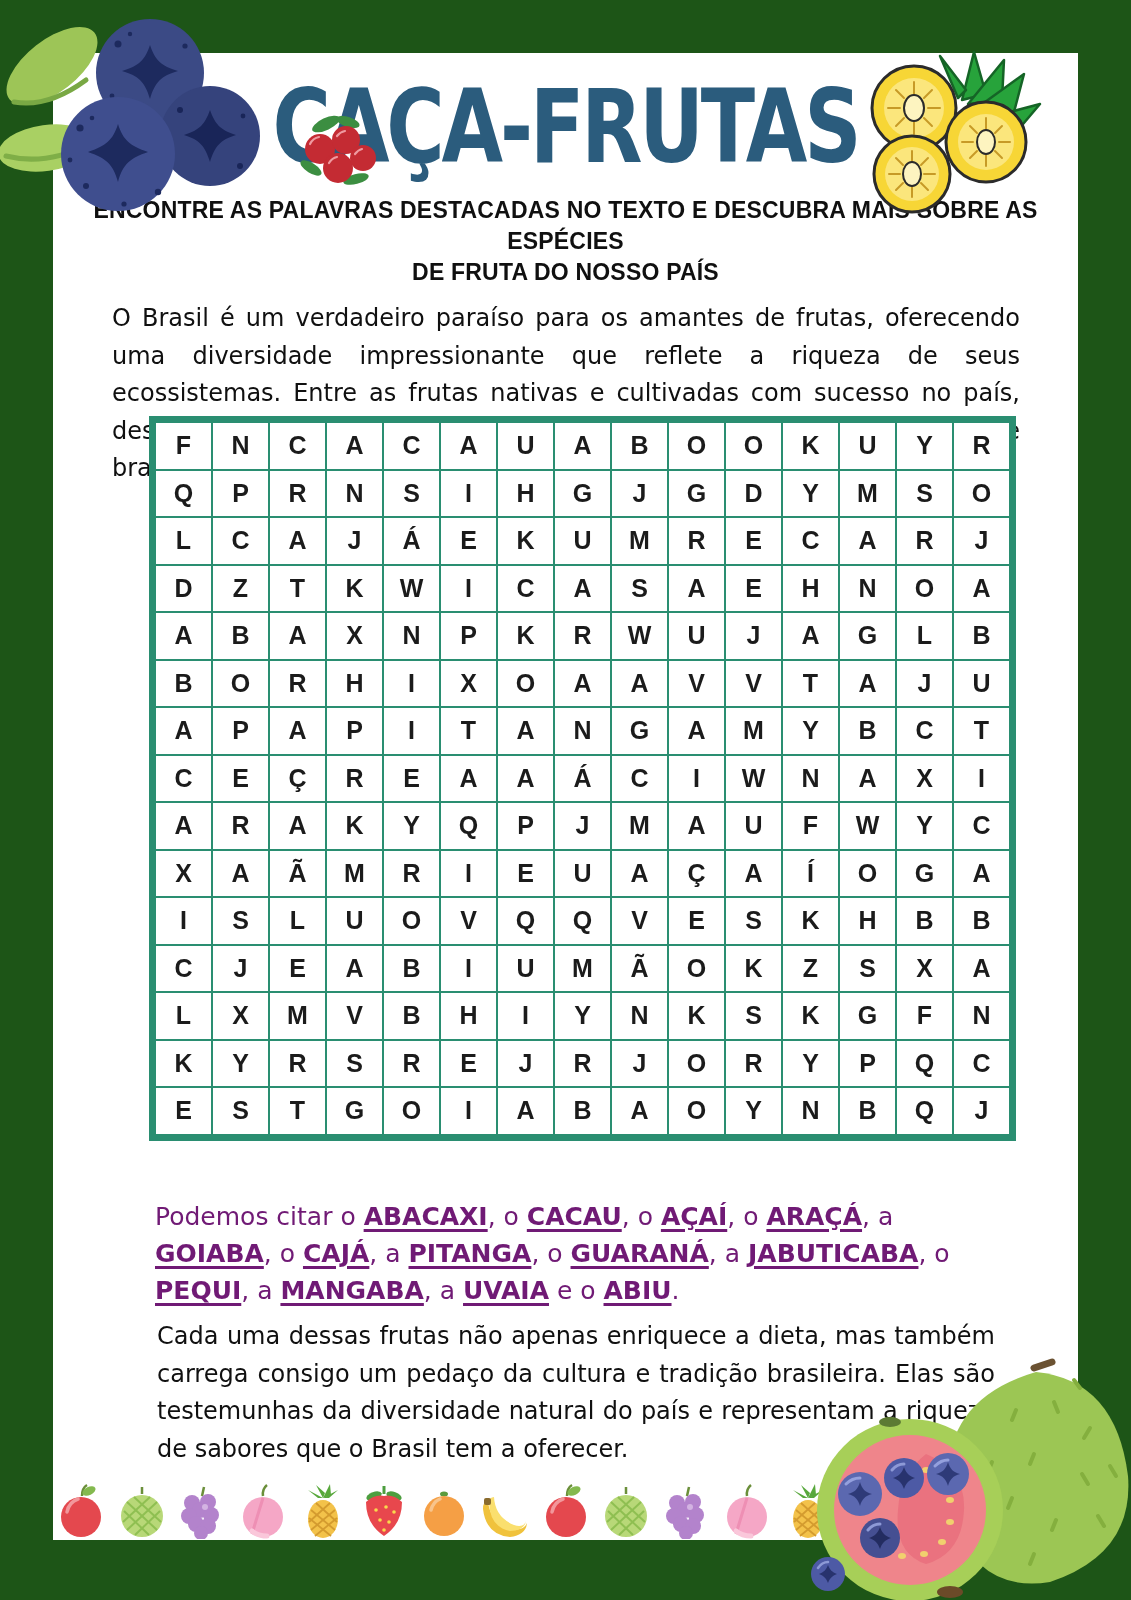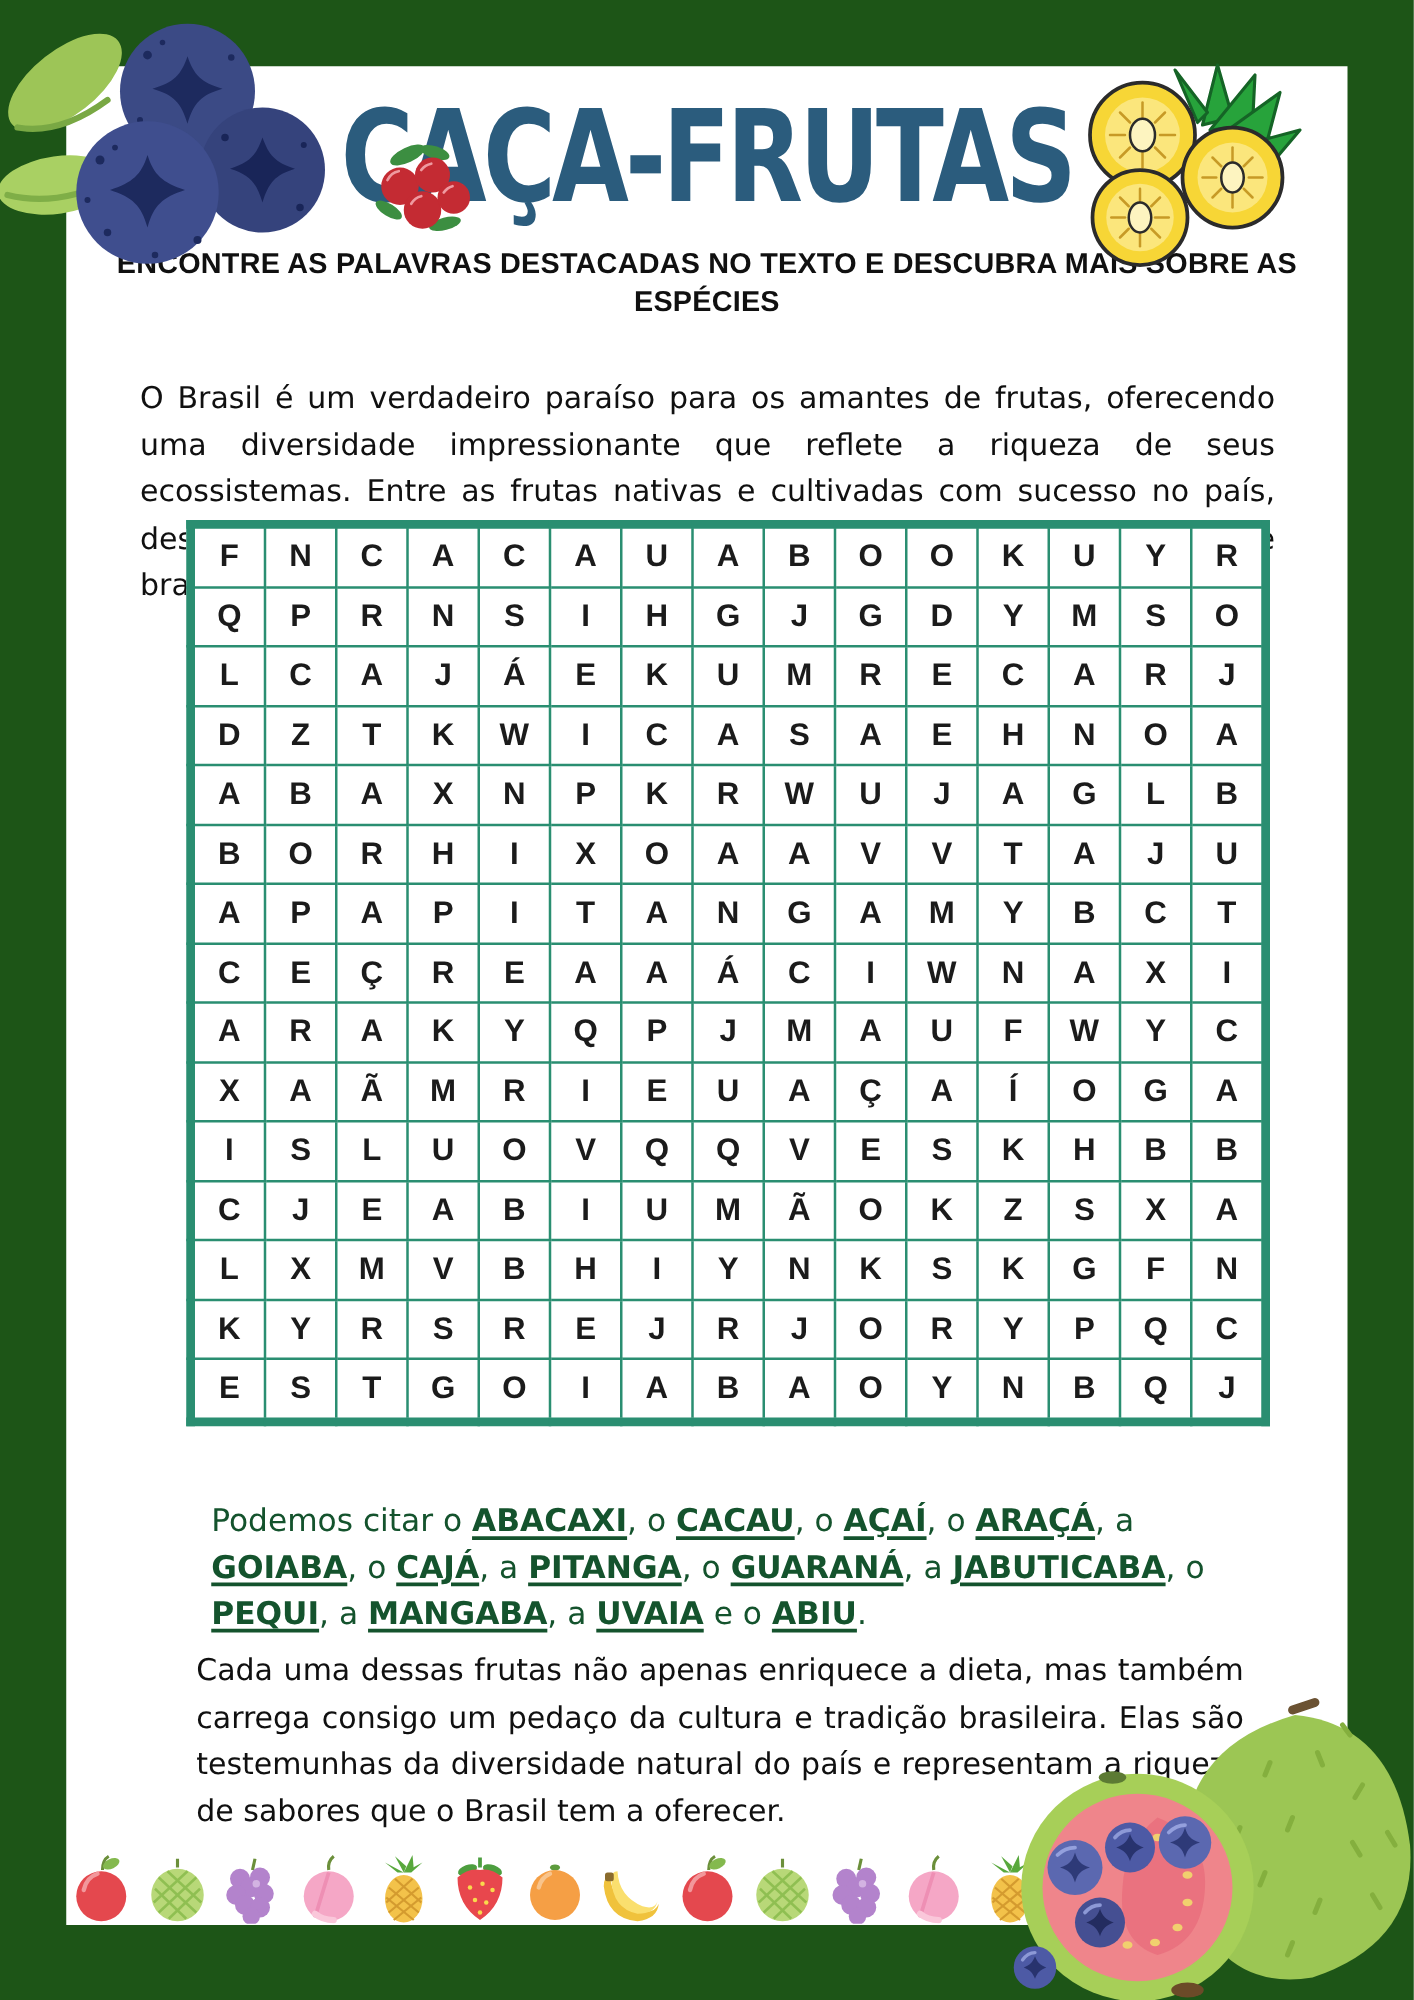--- a/index.html
+++ b/index.html
@@ -24,22 +24,22 @@
     position:absolute;top:142px;left:0;width:100%;text-align:center;
     font-family:"Liberation Sans",sans-serif;font-weight:700;color:#101010;
     font-size:23px;line-height:31px;letter-spacing:0.2px;
   }
   
   .intro{
     position:absolute;top:223px;left:59px;width:908px;
     font-size:24px;line-height:37.5px;color:#101010;text-align:justify;
   }
   .word-para{
-    position:absolute;top:1120px;left:116px;width:838px;
-    font-size:25px;line-height:37px;color:#14532d;
+    position:absolute;top:1120px;left:102px;width:838px;
+    font-size:25px;line-height:37px;color:#701a75;
   }
   .fruit-word{
     font-weight:700;text-decoration:underline;
     text-decoration-thickness:2.5px;text-underline-offset:4px;
   }
   .closing{
     position:absolute;top:1241px;left:104px;width:838px;
     font-size:24px;line-height:37.5px;color:#101010;text-align:justify;
   }
   
@@ -94,20 +94,21 @@
         <path d="M14 33 Q17 27 23 26"></path>
         <path d="M41 25 Q44 21 49 20"></path>
         <path d="M33 52 Q36 47 41 46"></path>
         <path d="M59 43 Q62 39 66 38"></path>
       </g>
     </svg>
   </div>
 
   <div class="subtitle">
     <div>ENCONTRE AS PALAVRAS DESTACADAS NO TEXTO E DESCUBRA MAIS SOBRE AS ESPÉCIES</div>
+    <div>DE FRUTA DO NOSSO PAÍS</div>
   </div>
 
   <p class="intro">O Brasil é um verdadeiro paraíso para os amantes de frutas, oferecendo uma diversidade impressionante que reflete a riqueza de seus ecossistemas. Entre as frutas nativas e cultivadas com sucesso no país, destacam-se algumas que são verdadeiros símbolos da biodiversidade brasileira.</p>
 
   <div class="grid-wrap">
     <table class="ws">
       <tbody>
           <tr>
             <td>F</td>
             <td>N</td>

